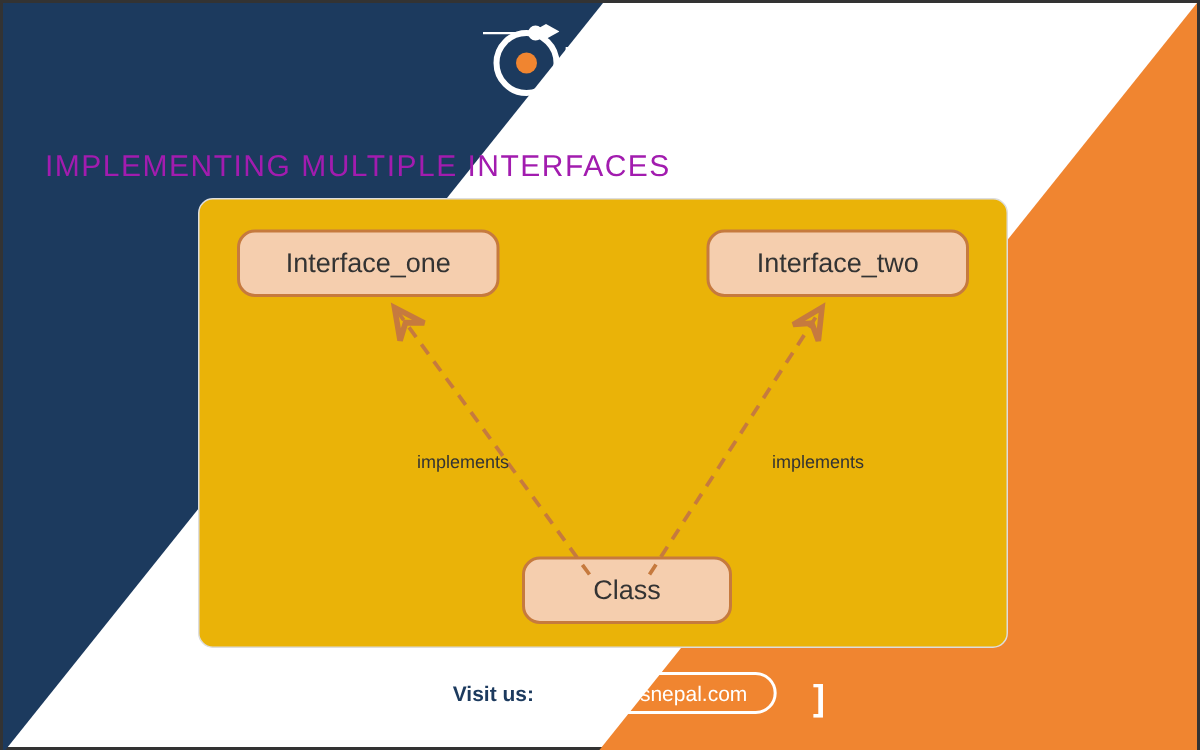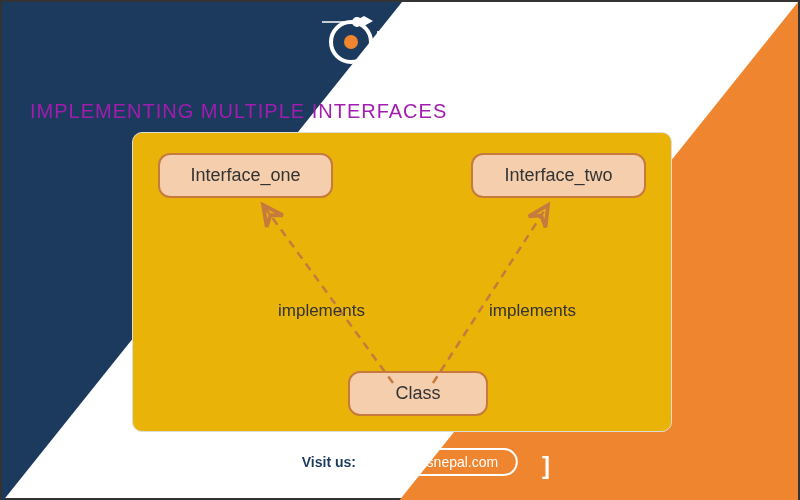--- a/index.html
+++ b/index.html
@@ -24,21 +24,21 @@
 .title { position: absolute; top: 98px; width: 100%; text-align: left; color: #a21caf; font-size: 20px; letter-spacing: 1px; font-weight: 400; }
 
 .diagram { position: absolute; top: 130px; left: 130px; width: 540px; height: 300px; background: #eab308; border-radius: 10px; border: 1px solid #ddd; }
 
 .uml-box { position: absolute; background: #f5ceae; border: 2px solid #c67a3e; border-radius: 12px; padding: 10px 18px; font-size: 18px; color: #333; text-align: center; }
 .box-one { top: 20px; left: 25px; width: 175px; }
 .box-two { top: 20px; right: 25px; width: 175px; }
 .box-class { bottom: 15px; left: 215px; width: 140px; }
 
 .arrow-svg { position: absolute; top: 0; left: 0; width: 540px; height: 300px; }
-.impl-label { position: absolute; font-size: 17px; color: #333; }
+.impl-label { position: absolute; font-size: 12px; color: #333; }
 .label-left { top: 168px; left: 145px; }
 .label-right { top: 168px; right: 95px; }
 
 .visit-us { position: absolute; bottom: 22px; left: 50%; transform: translateX(-50%); background: transparent; border: 2px solid #fff; border-radius: 18px; padding: 4px 18px; color: #fff; font-size: 14px; display: flex; align-items: center; }
 .visit-label { color: #1c3a5e; font-weight: bold; margin-right: 6px; }
 
 .brackets { position: absolute; color: #fff; font-size: 24px; font-weight: bold; }
 .bracket-l { left: 248px; bottom: 18px; }
 .bracket-r { right: 248px; bottom: 18px; }
 </style>

